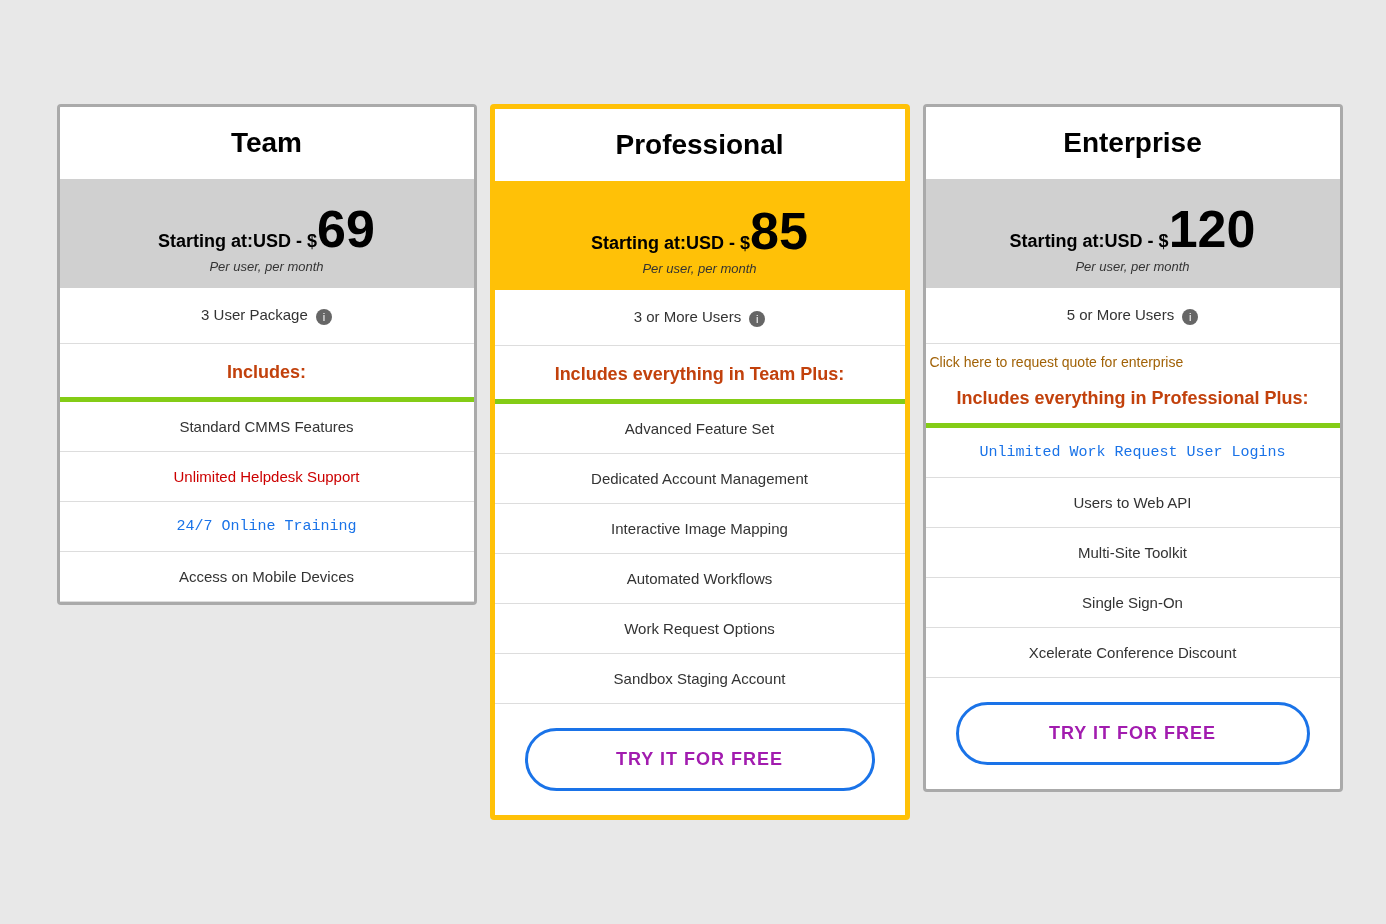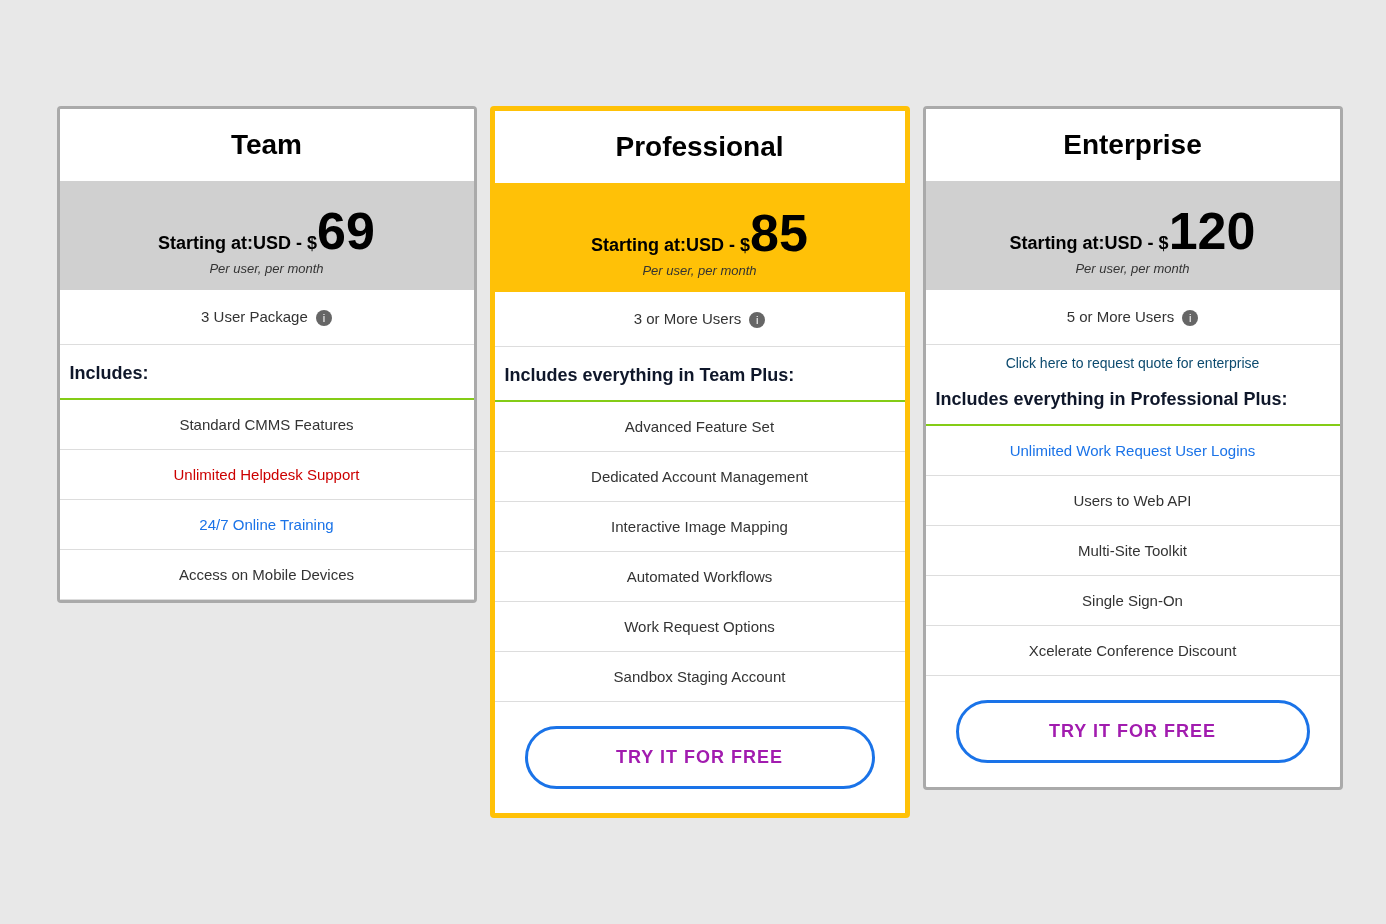--- a/index.html
+++ b/index.html
@@ -99,38 +99,39 @@
       background: #666;
       color: #fff;
       font-size: 11px;
       line-height: 16px;
       text-align: center;
       margin-left: 4px;
       vertical-align: middle;
     }
 
     .plan-includes-title {
-      text-align: left;
+      text-align: center;
       padding: 18px 10px 14px;
       font-size: 18px;
       font-weight: bold;
-      color: #0f172a;
-      border-bottom: 2px solid #84cc16;
+      color: #c2410c;
+      border-bottom: 5px solid #84cc16;
     }
 
     .plan-feature {
       text-align: center;
       padding: 16px 8px;
       font-size: 15px;
       color: #333;
       border-bottom: 1px solid #ddd;
     }
 
     .plan-feature.blue {
       color: #1a73e8;
+      font-family: Liberation Mono, monospace;
     }
 
     .plan-feature.red {
       color: #cc0000;
     }
 
     .plan-cta {
       padding: 24px 30px;
       text-align: center;
     }
@@ -144,24 +145,23 @@
       background: #fff;
       color: #a21caf;
       font-size: 18px;
       font-weight: bold;
       letter-spacing: 1px;
       cursor: pointer;
       text-align: center;
     }
 
     .enterprise-quote {
-      text-align: center;
-      padding: 10px 32px 0px;
+      padding: 10px 4px 0px;
       font-size: 14px;
-      color: #0c4a6e;
+      color: #a16207;
     }
   </style>
 </head>
 <body>
 
 <div class="pricing-container">
 <div class="plan-card">
       <div class="plan-header">
         <h2>Team</h2>
       </div>

